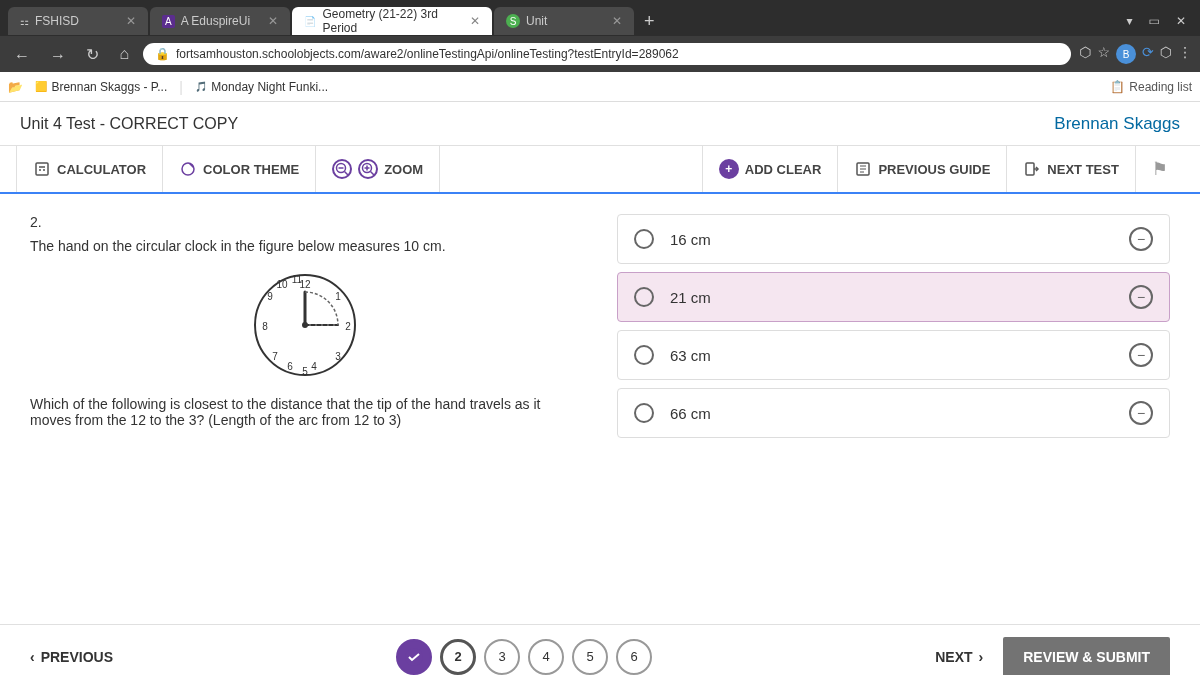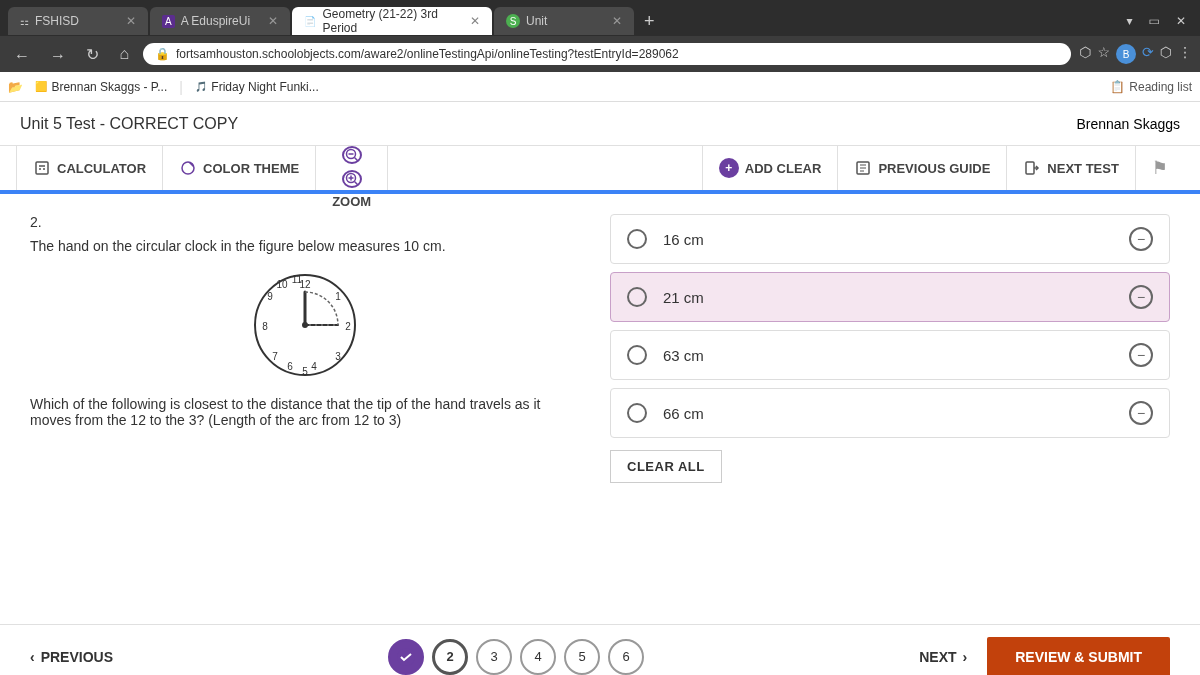--- a/index.html
+++ b/index.html
@@ -17,53 +17,53 @@
     .url-text { flex: 1; font-size: 12px; }
     .addr-icons { display: flex; gap: 6px; color: #ccc; }
 
     .bookmarks-bar { background: #fff; border-bottom: 1px solid #ddd; display: flex; align-items: center; padding: 4px 8px; gap: 12px; height: 30px; }
     .bookmark-item { display: flex; align-items: center; gap: 4px; font-size: 12px; color: #333; cursor: pointer; }
     .reading-list-btn { margin-left: auto; font-size: 12px; color: #555; display: flex; align-items: center; gap: 4px; cursor: pointer; }
 
     
     .test-header-top { background: #fff; border-bottom: 1px solid #e0e0e0; padding: 0 20px; display: flex; align-items: center; justify-content: space-between; height: 44px; }
     .test-title { font-size: 16px; font-weight: normal; color: #333; }
-    .user-name { font-size: 14px; color: #000000; }
-
-    .toolbar { background: #fff; border-bottom: 4px solid #3b82f6; display: flex; align-items: center; padding: 0 16px; height: 48px; gap: 0; }
+    .user-name { font-size: 17px; color: #0369a1; }
+
+    .toolbar { background: #fff; border-bottom: 2px solid #3b82f6; display: flex; align-items: center; padding: 0 16px; height: 48px; gap: 0; }
     .tool-btn { display: flex; align-items: center; gap: 6px; padding: 0 16px; height: 100%; border: none; background: none; cursor: pointer; font-size: 13px; color: #444; font-weight: 600; border-right: 1px solid #e0e0e0; }
     .tool-btn:first-child { border-left: 1px solid #e0e0e0; }
     .tool-separator { flex: 1; }
     .tool-btn-right { display: flex; align-items: center; gap: 6px; padding: 0 16px; height: 100%; border: none; background: none; cursor: pointer; font-size: 13px; color: #444; font-weight: 600; border-left: 1px solid #e0e0e0; }
     .tool-icon { width: 18px; height: 18px; display: flex; align-items: center; justify-content: center; }
     .flag-area { padding: 0 16px; display: flex; align-items: center; border-left: 1px solid #e0e0e0; height: 100%; }
     .flag-icon { font-size: 18px; color: #999; }
     .question-panel { flex: 1; }
     .question-number { font-size: 14px; color: #333; margin-bottom: 8px; }
     .question-text { font-size: 14px; color: #333; margin-bottom: 16px; }
     .clock-figure { display: flex; justify-content: center; margin: 10px 0; }
     .question-sub { font-size: 14px; color: #333; margin-top: 16px; }
 
     .answer-panel { width: 560px; display: flex; flex-direction: column; gap: 8px; }
-    .answer-option { display: flex; align-items: center; border: 1px solid #ddd; border-radius: 4px; padding: 12px 16px; cursor: pointer; background: #fff; position: relative; }
+    .answer-option { display: flex; align-items: center; border: 1px solid #ddd; border-radius: 4px; padding: 12px 16px; cursor: pointer; background: #fff; position: relative; margin-left: 7px; }
     .answer-option.selected { background: #f5e6f0; border-color: #c8a0c8; }
     .answer-radio { width: 20px; height: 20px; border-radius: 50%; border: 2px solid #666; margin-right: 16px; flex-shrink: 0; }
     .answer-text { flex: 1; font-size: 15px; }
     .answer-elim { width: 24px; height: 24px; border-radius: 50%; border: 2px solid #666; display: flex; align-items: center; justify-content: center; color: #666; font-size: 14px; margin-left: auto; }
     .clear-all-btn { align-self: flex-start; background: #fff; border: 1px solid #ccc; padding: 8px 16px; font-size: 13px; font-weight: 600; cursor: pointer; color: #333; margin-top: 4px; letter-spacing: 0.5px; }
 
     
     .bottom-nav { background: #fff; border-top: 1px solid #e0e0e0; display: flex; align-items: center; padding: 0 30px; height: 64px; }
     .prev-btn { display: flex; align-items: center; gap: 6px; background: none; border: none; font-size: 14px; font-weight: 600; cursor: pointer; color: #333; }
     .question-dots { flex: 1; display: flex; justify-content: center; align-items: center; gap: 8px; }
     .q-dot { width: 36px; height: 36px; border-radius: 50%; border: 2px solid #999; display: flex; align-items: center; justify-content: center; font-size: 13px; cursor: pointer; background: #fff; color: #333; }
     .q-dot.answered { background: #6b3fa0; border-color: #6b3fa0; color: #fff; }
     .q-dot.current { border: 3px solid #555; font-weight: bold; }
     .next-btn { display: flex; align-items: center; gap: 6px; background: none; border: none; font-size: 14px; font-weight: 600; cursor: pointer; color: #333; margin-left: auto; }
-    .review-btn { background: #c2410c; color: #fff; border: none; padding: 12px 28px; font-size: 14px; font-weight: 600; cursor: pointer; margin-left: 20px; border-radius: 2px; }
+    .review-btn { background: #737373; color: #fff; border: none; padding: 12px 20px; font-size: 14px; font-weight: 600; cursor: pointer; margin-left: 20px; border-radius: 2px; }
     .zoom-icon { width: 20px; height: 20px; border-radius: 50%; border: 2px solid #6b3fa0; display: flex; align-items: center; justify-content: center; font-size: 12px; color: #6b3fa0; cursor: pointer; }
 
     
     .purple-circle { width: 20px; height: 20px; border-radius: 50%; background: #6b3fa0; display: flex; align-items: center; justify-content: center; color: white; font-size: 12px; font-weight: bold; }
   </style>
 </head>
 <body>
 
 <div class="tab-bar">
   <div class="tab">
@@ -115,30 +115,30 @@
 
 <div class="bookmarks-bar">
   <span style="font-size:12px; color:#888;">📂</span>
   <span class="bookmark-item">
     <span style="font-size:10px;">🟨</span>
     <span>Brennan Skaggs - P...</span>
   </span>
   <span style="color:#ddd;">|</span>
   <span class="bookmark-item">
     <span style="font-size:10px;">🎵</span>
-    <span>Friday Night Funki...</span>
+    <span>Monday Night Funki...</span>
   </span>
   <div class="reading-list-btn">
     <span>📋</span>
     <span>Reading list</span>
   </div>
 </div>
 
 <div class="test-header-top">
-  <span class="test-title">Unit 5 Test - CORRECT COPY</span>
+  <span class="test-title">Unit 4 Test - CORRECT COPY</span>
   <span class="user-name">Brennan Skaggs</span>
 </div>
 
 <div class="toolbar">
   <button class="tool-btn">
     <span class="tool-icon">
       <svg width="16" height="16" viewBox="0 0 16 16" fill="#555">
           <rect x="2" y="2" width="12" height="12" rx="1" fill="none" stroke="#555" stroke-width="1.5"></rect>
           <line x1="5" y1="6" x2="11" y2="6" stroke="#555" stroke-width="1.5"></line>
           <line x1="5" y1="9" x2="7" y2="9" stroke="#555" stroke-width="1.5"></line>
@@ -149,21 +149,21 @@
   </button>
   <button class="tool-btn">
     <span class="tool-icon">
       <svg width="16" height="16" viewBox="0 0 16 16">
           <circle cx="8" cy="8" r="6" fill="none" stroke="#6b3fa0" stroke-width="1.5"></circle>
           <path d="M8 2 A6 6 0 0 1 14 8 Z" fill="#6b3fa0"></path>
         </svg>
     </span>
     <span>COLOR THEME</span>
   </button>
-  <div style="display:flex; align-items:center; gap:6px; padding:0 16px; border-right:1px solid #e0e0e0; height:100%;flex-direction:column;">
+  <div style="display:flex; align-items:center; gap:6px; padding:0 16px; border-right:1px solid #e0e0e0; height:100%;">
     <div class="zoom-icon">
       <svg width="14" height="14" viewBox="0 0 14 14">
           <circle cx="6" cy="6" r="4.5" fill="none" stroke="#6b3fa0" stroke-width="1.5"></circle>
           <line x1="9.5" y1="9.5" x2="13" y2="13" stroke="#6b3fa0" stroke-width="1.5"></line>
           <line x1="3.5" y1="6" x2="8.5" y2="6" stroke="#6b3fa0" stroke-width="1.5"></line>
         </svg>
     </div>
     <div class="zoom-icon">
       <svg width="14" height="14" viewBox="0 0 14 14">
           <circle cx="6" cy="6" r="4.5" fill="none" stroke="#6b3fa0" stroke-width="1.5"></circle>
@@ -256,21 +256,20 @@
     <div class="answer-option">
       <div class="answer-radio"></div>
       <span class="answer-text">63 cm</span>
       <div class="answer-elim">−</div>
     </div>
     <div class="answer-option">
       <div class="answer-radio"></div>
       <span class="answer-text">66 cm</span>
       <div class="answer-elim">−</div>
     </div>
-    <button class="clear-all-btn">CLEAR ALL</button>
   </div>
 </div>
 
 <div class="bottom-nav">
   <button class="prev-btn">
     <span>‹</span>
     <span>PREVIOUS</span>
   </button>
 
   <div class="question-dots">

